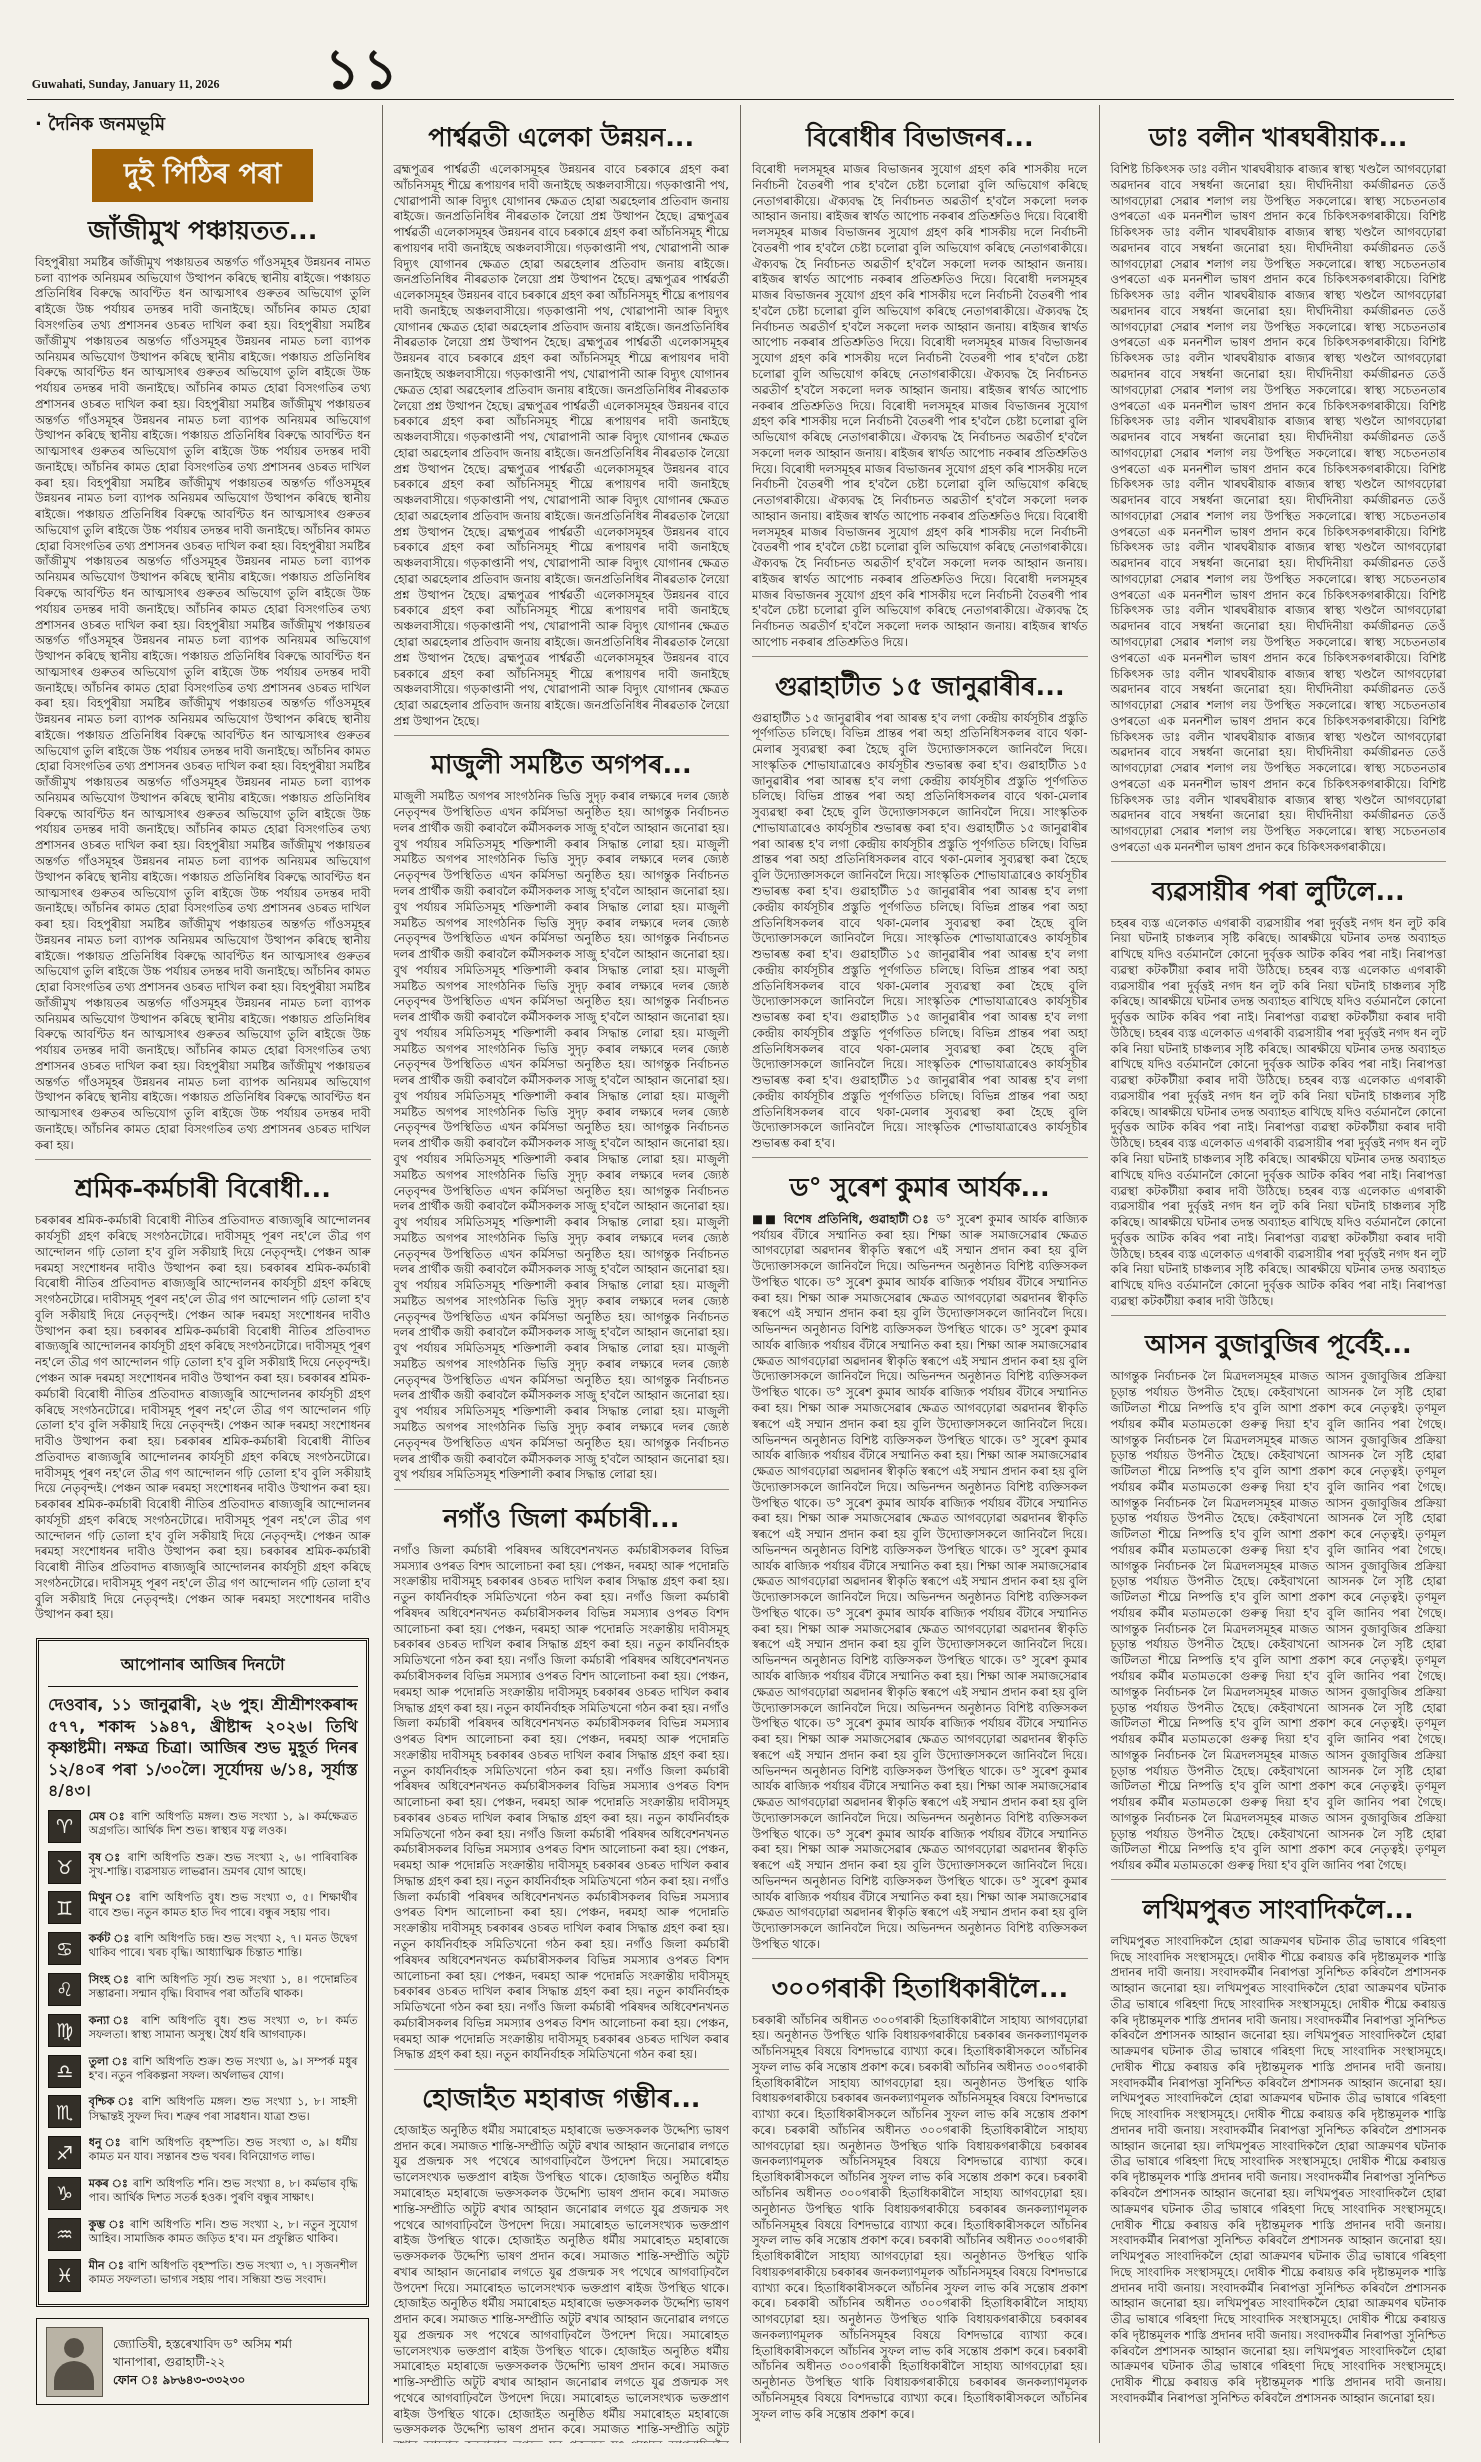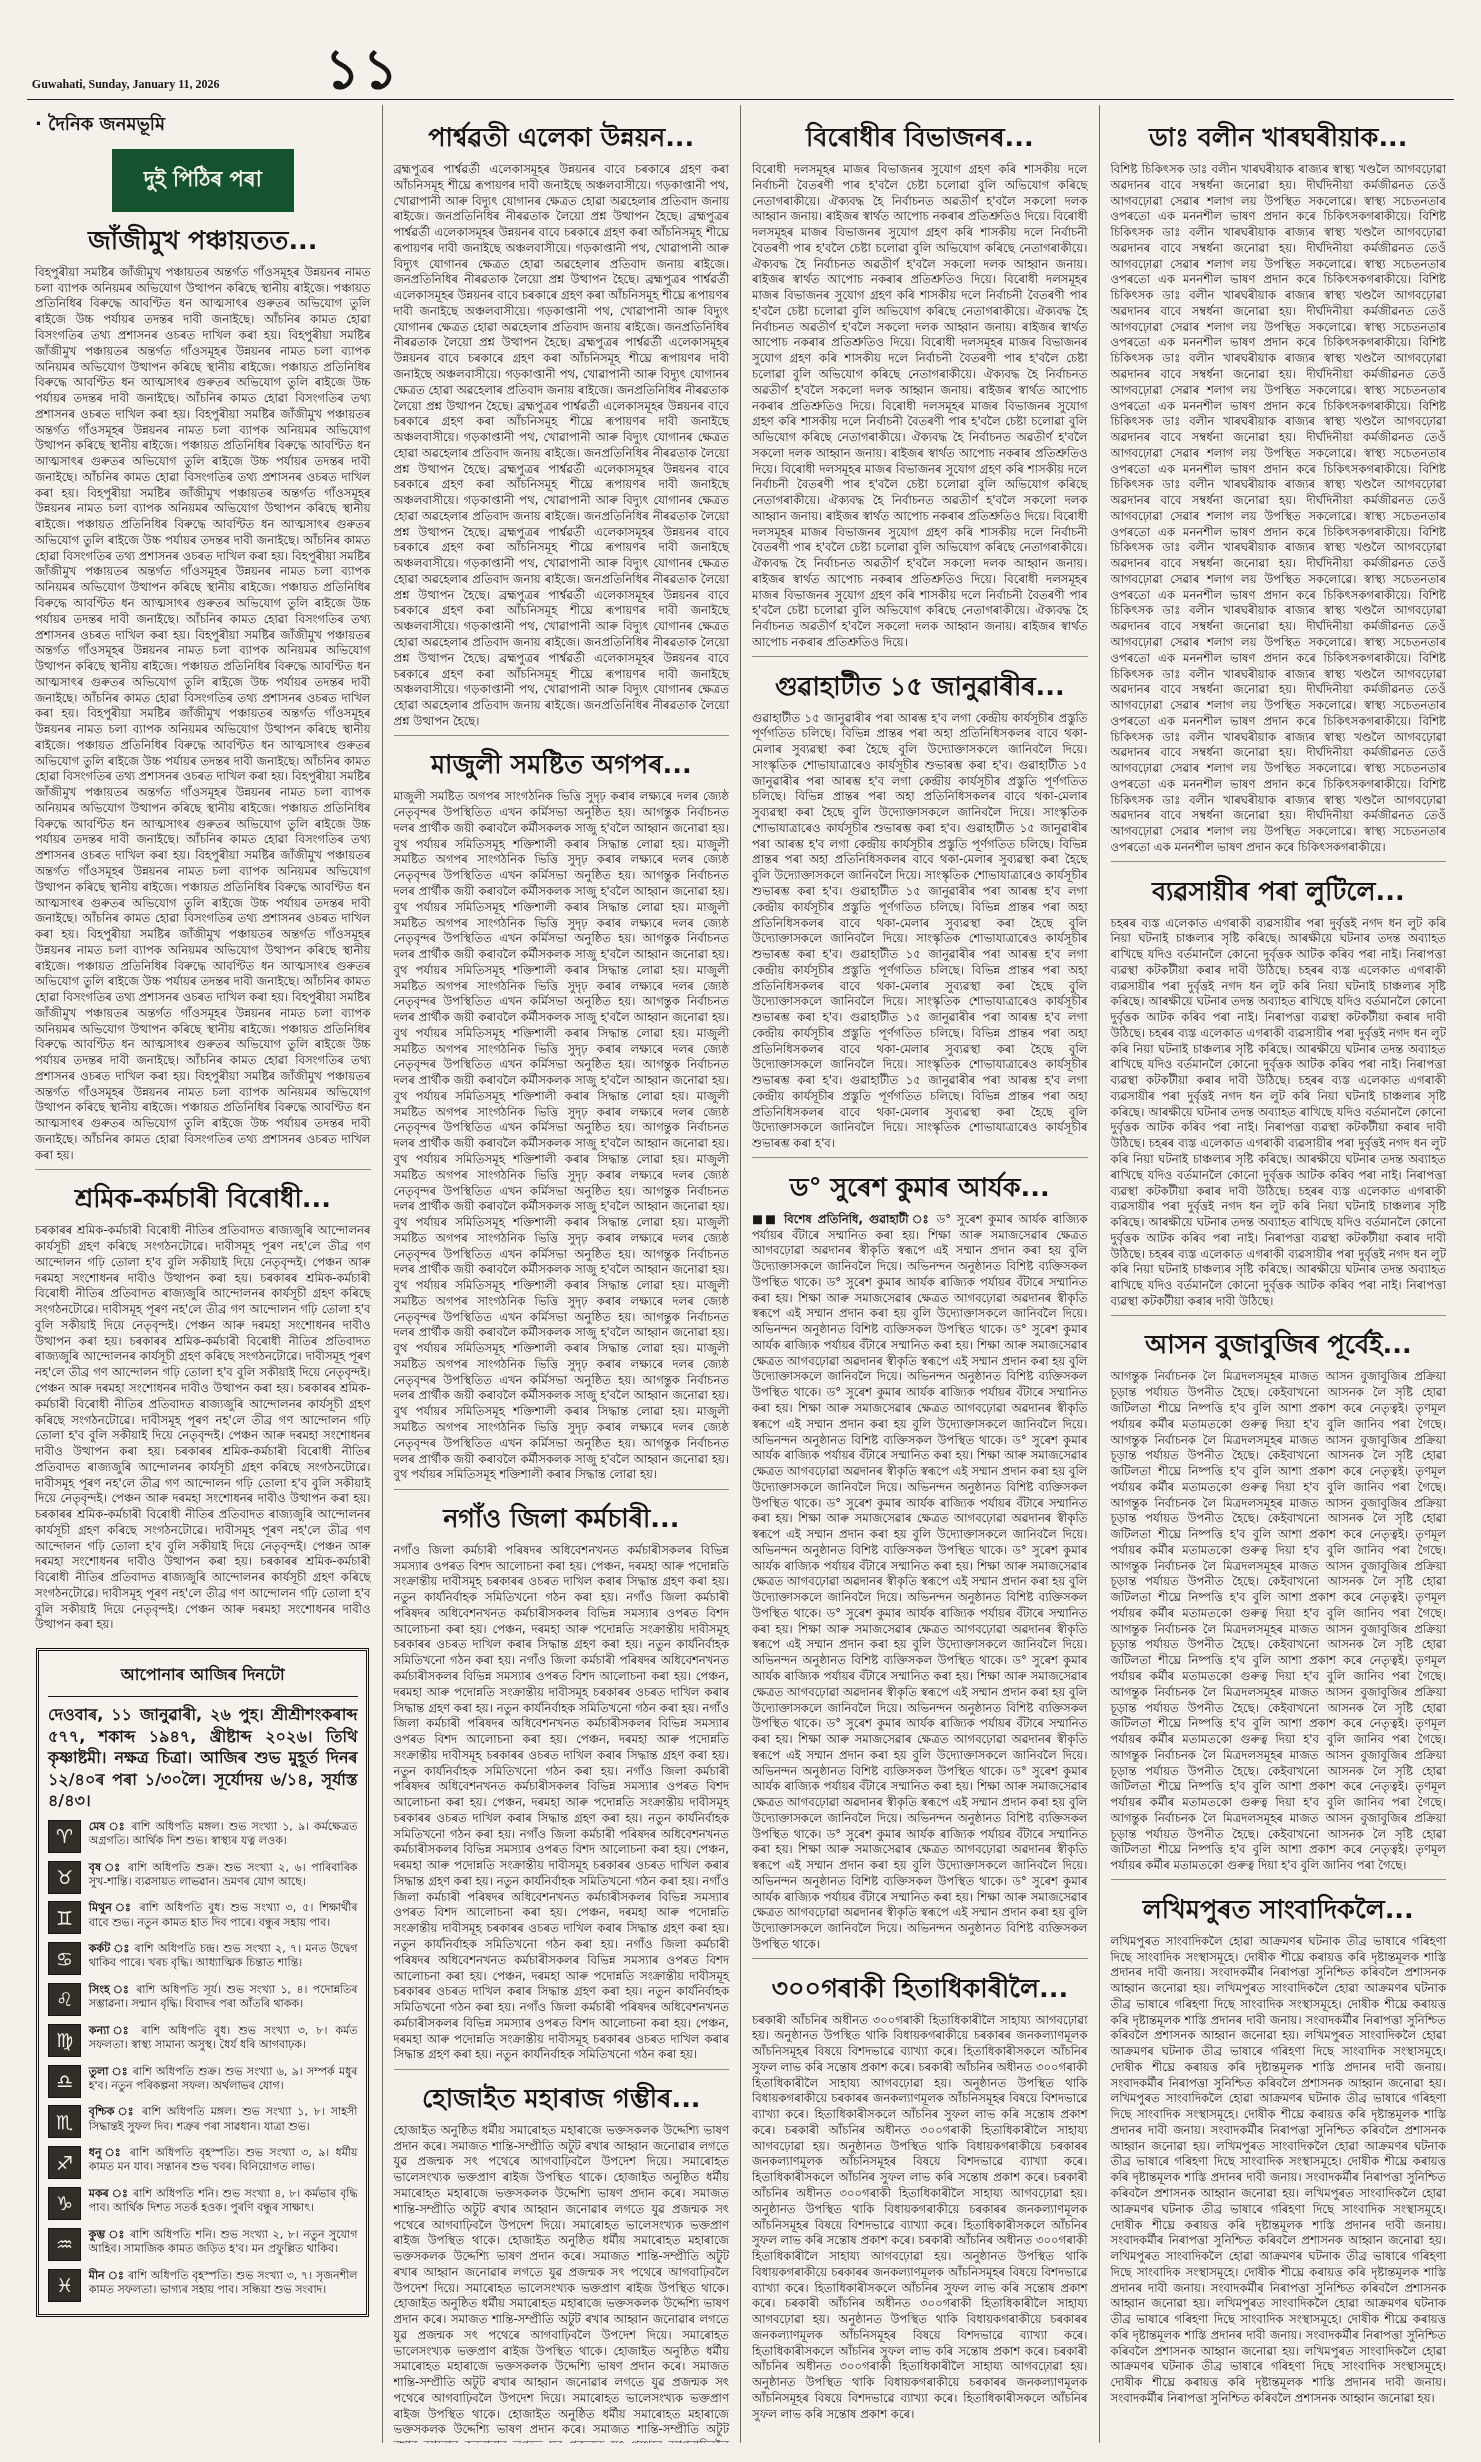--- a/index.html
+++ b/index.html
@@ -20,23 +20,23 @@
   .dateline-as { flex:1; font-size:15px; letter-spacing:0.3px; }
   .dateline-en { font-family:"Liberation Serif", serif; font-size:12px; font-weight:bold; margin-right:105px; }
   .page-num { font-size:55px; font-weight:bold; line-height:0.85; letter-spacing:2.2px;text-align:right; }
   .masthead-rule { border:none; border-top:1.7px solid #26231e; margin:0 3.3px 2.2px; }
   
   .columns { flex:1; display:flex; overflow:hidden; margin-top:3.3px; }
   .col { flex:1 1 0; padding:3.3px 11px 0; overflow:hidden; min-width:0; }
   .col + .col { border-left:1.1px solid #6d675d; }
   .paper-name { font-size:18px; margin:1.1px 0 7.8px; font-weight:bold; }
   .banner {
-    background:#14532d; color:#f6f4ee;
+    background:#a16207; color:#f6f4ee;
     width:fit-content; margin:1.1px auto 5.5px;
-    padding:14px 32px; font-size:21px; font-weight:bold;
+    padding:3px 32px; font-size:28px; font-weight:bold;
   }
   .article + .article { border-top:0.6px solid #8d877c; margin-top:5px; }
   .headline {
     font-size:25.5px; font-weight:bold; line-height:1.22;
     text-align:center; margin:13.3px 0 8.9px;
   }
   .body {
     font-size:11.6px; line-height:1.36; text-align:justify;
     margin:0 0 5.5px; word-break:break-word;
   }
@@ -139,20 +139,28 @@
         <div class="sign-row">
           <span class="sign-icon">♒</span>
           <p class="sign-text"><b class="sign-name">কুম্ভ ঃ</b> <span>ৰাশি অধিপতি শনি। শুভ সংখ্যা ২, ৮। নতুন সুযোগ আহিব। সামাজিক কামত জড়িত হ'ব। মন প্ৰফুল্লিত থাকিব।</span></p>
         </div>
         <div class="sign-row">
           <span class="sign-icon">♓</span>
           <p class="sign-text"><b class="sign-name">মীন ঃ</b> <span>ৰাশি অধিপতি বৃহস্পতি। শুভ সংখ্যা ৩, ৭। সৃজনশীল কামত সফলতা। ভাগ্যৰ সহায় পাব। সন্ধিয়া শুভ সংবাদ।</span></p>
         </div>
       </div>
 
+      <div class="ad-box">
+        <div class="ad-photo"></div>
+        <div class="ad-text">
+          <div>জ্যোতিষী, হস্তৰেখাবিদ ড° অসিম শৰ্মা</div>
+          <div>খানাপাৰা, গুৱাহাটী-২২</div>
+          <div class="ad-phone">ফোন ঃ ৯৮৬৪৩-৩৩২৩০</div>
+        </div>
+      </div>
     </section>
 
     <section class="col">
       <article class="article">
         <h2 class="headline">পাৰ্শ্বৱতী এলেকা উন্নয়ন...</h2>
         <p class="body">ব্ৰহ্মপুত্ৰৰ পাৰ্শ্বৱৰ্তী এলেকাসমূহৰ উন্নয়নৰ বাবে চৰকাৰে গ্ৰহণ কৰা আঁচনিসমূহ শীঘ্ৰে ৰূপায়ণৰ দাবী জনাইছে অঞ্চলবাসীয়ে। গড়কাপ্তানী পথ, খোৱাপানী আৰু বিদ্যুৎ যোগানৰ ক্ষেত্ৰত হোৱা অৱহেলাৰ প্ৰতিবাদ জনায় ৰাইজে। জনপ্ৰতিনিধিৰ নীৰৱতাক লৈয়ো প্ৰশ্ন উত্থাপন হৈছে। ব্ৰহ্মপুত্ৰৰ পাৰ্শ্বৱৰ্তী এলেকাসমূহৰ উন্নয়নৰ বাবে চৰকাৰে গ্ৰহণ কৰা আঁচনিসমূহ শীঘ্ৰে ৰূপায়ণৰ দাবী জনাইছে অঞ্চলবাসীয়ে। গড়কাপ্তানী পথ, খোৱাপানী আৰু বিদ্যুৎ যোগানৰ ক্ষেত্ৰত হোৱা অৱহেলাৰ প্ৰতিবাদ জনায় ৰাইজে। জনপ্ৰতিনিধিৰ নীৰৱতাক লৈয়ো প্ৰশ্ন উত্থাপন হৈছে। ব্ৰহ্মপুত্ৰৰ পাৰ্শ্বৱৰ্তী এলেকাসমূহৰ উন্নয়নৰ বাবে চৰকাৰে গ্ৰহণ কৰা আঁচনিসমূহ শীঘ্ৰে ৰূপায়ণৰ দাবী জনাইছে অঞ্চলবাসীয়ে। গড়কাপ্তানী পথ, খোৱাপানী আৰু বিদ্যুৎ যোগানৰ ক্ষেত্ৰত হোৱা অৱহেলাৰ প্ৰতিবাদ জনায় ৰাইজে। জনপ্ৰতিনিধিৰ নীৰৱতাক লৈয়ো প্ৰশ্ন উত্থাপন হৈছে। ব্ৰহ্মপুত্ৰৰ পাৰ্শ্বৱৰ্তী এলেকাসমূহৰ উন্নয়নৰ বাবে চৰকাৰে গ্ৰহণ কৰা আঁচনিসমূহ শীঘ্ৰে ৰূপায়ণৰ দাবী জনাইছে অঞ্চলবাসীয়ে। গড়কাপ্তানী পথ, খোৱাপানী আৰু বিদ্যুৎ যোগানৰ ক্ষেত্ৰত হোৱা অৱহেলাৰ প্ৰতিবাদ জনায় ৰাইজে। জনপ্ৰতিনিধিৰ নীৰৱতাক লৈয়ো প্ৰশ্ন উত্থাপন হৈছে। ব্ৰহ্মপুত্ৰৰ পাৰ্শ্বৱৰ্তী এলেকাসমূহৰ উন্নয়নৰ বাবে চৰকাৰে গ্ৰহণ কৰা আঁচনিসমূহ শীঘ্ৰে ৰূপায়ণৰ দাবী জনাইছে অঞ্চলবাসীয়ে। গড়কাপ্তানী পথ, খোৱাপানী আৰু বিদ্যুৎ যোগানৰ ক্ষেত্ৰত হোৱা অৱহেলাৰ প্ৰতিবাদ জনায় ৰাইজে। জনপ্ৰতিনিধিৰ নীৰৱতাক লৈয়ো প্ৰশ্ন উত্থাপন হৈছে। ব্ৰহ্মপুত্ৰৰ পাৰ্শ্বৱৰ্তী এলেকাসমূহৰ উন্নয়নৰ বাবে চৰকাৰে গ্ৰহণ কৰা আঁচনিসমূহ শীঘ্ৰে ৰূপায়ণৰ দাবী জনাইছে অঞ্চলবাসীয়ে। গড়কাপ্তানী পথ, খোৱাপানী আৰু বিদ্যুৎ যোগানৰ ক্ষেত্ৰত হোৱা অৱহেলাৰ প্ৰতিবাদ জনায় ৰাইজে। জনপ্ৰতিনিধিৰ নীৰৱতাক লৈয়ো প্ৰশ্ন উত্থাপন হৈছে। ব্ৰহ্মপুত্ৰৰ পাৰ্শ্বৱৰ্তী এলেকাসমূহৰ উন্নয়নৰ বাবে চৰকাৰে গ্ৰহণ কৰা আঁচনিসমূহ শীঘ্ৰে ৰূপায়ণৰ দাবী জনাইছে অঞ্চলবাসীয়ে। গড়কাপ্তানী পথ, খোৱাপানী আৰু বিদ্যুৎ যোগানৰ ক্ষেত্ৰত হোৱা অৱহেলাৰ প্ৰতিবাদ জনায় ৰাইজে। জনপ্ৰতিনিধিৰ নীৰৱতাক লৈয়ো প্ৰশ্ন উত্থাপন হৈছে। ব্ৰহ্মপুত্ৰৰ পাৰ্শ্বৱৰ্তী এলেকাসমূহৰ উন্নয়নৰ বাবে চৰকাৰে গ্ৰহণ কৰা আঁচনিসমূহ শীঘ্ৰে ৰূপায়ণৰ দাবী জনাইছে অঞ্চলবাসীয়ে। গড়কাপ্তানী পথ, খোৱাপানী আৰু বিদ্যুৎ যোগানৰ ক্ষেত্ৰত হোৱা অৱহেলাৰ প্ৰতিবাদ জনায় ৰাইজে। জনপ্ৰতিনিধিৰ নীৰৱতাক লৈয়ো প্ৰশ্ন উত্থাপন হৈছে। ব্ৰহ্মপুত্ৰৰ পাৰ্শ্বৱৰ্তী এলেকাসমূহৰ উন্নয়নৰ বাবে চৰকাৰে গ্ৰহণ কৰা আঁচনিসমূহ শীঘ্ৰে ৰূপায়ণৰ দাবী জনাইছে অঞ্চলবাসীয়ে। গড়কাপ্তানী পথ, খোৱাপানী আৰু বিদ্যুৎ যোগানৰ ক্ষেত্ৰত হোৱা অৱহেলাৰ প্ৰতিবাদ জনায় ৰাইজে। জনপ্ৰতিনিধিৰ নীৰৱতাক লৈয়ো প্ৰশ্ন উত্থাপন হৈছে। </p>
       </article>
       <article class="article">
         <h2 class="headline">মাজুলী সমষ্টিত অগপৰ...</h2>
         <p class="body">মাজুলী সমষ্টিত অগপৰ সাংগঠনিক ভিত্তি সুদৃঢ় কৰাৰ লক্ষ্যৰে দলৰ জ্যেষ্ঠ নেতৃবৃন্দৰ উপস্থিতিত এখন কৰ্মিসভা অনুষ্ঠিত হয়। আগন্তুক নিৰ্বাচনত দলৰ প্ৰাৰ্থীক জয়ী কৰাবলৈ কৰ্মীসকলক সাজু হ'বলৈ আহ্বান জনোৱা হয়। বুথ পৰ্যায়ৰ সমিতিসমূহ শক্তিশালী কৰাৰ সিদ্ধান্ত লোৱা হয়। মাজুলী সমষ্টিত অগপৰ সাংগঠনিক ভিত্তি সুদৃঢ় কৰাৰ লক্ষ্যৰে দলৰ জ্যেষ্ঠ নেতৃবৃন্দৰ উপস্থিতিত এখন কৰ্মিসভা অনুষ্ঠিত হয়। আগন্তুক নিৰ্বাচনত দলৰ প্ৰাৰ্থীক জয়ী কৰাবলৈ কৰ্মীসকলক সাজু হ'বলৈ আহ্বান জনোৱা হয়। বুথ পৰ্যায়ৰ সমিতিসমূহ শক্তিশালী কৰাৰ সিদ্ধান্ত লোৱা হয়। মাজুলী সমষ্টিত অগপৰ সাংগঠনিক ভিত্তি সুদৃঢ় কৰাৰ লক্ষ্যৰে দলৰ জ্যেষ্ঠ নেতৃবৃন্দৰ উপস্থিতিত এখন কৰ্মিসভা অনুষ্ঠিত হয়। আগন্তুক নিৰ্বাচনত দলৰ প্ৰাৰ্থীক জয়ী কৰাবলৈ কৰ্মীসকলক সাজু হ'বলৈ আহ্বান জনোৱা হয়। বুথ পৰ্যায়ৰ সমিতিসমূহ শক্তিশালী কৰাৰ সিদ্ধান্ত লোৱা হয়। মাজুলী সমষ্টিত অগপৰ সাংগঠনিক ভিত্তি সুদৃঢ় কৰাৰ লক্ষ্যৰে দলৰ জ্যেষ্ঠ নেতৃবৃন্দৰ উপস্থিতিত এখন কৰ্মিসভা অনুষ্ঠিত হয়। আগন্তুক নিৰ্বাচনত দলৰ প্ৰাৰ্থীক জয়ী কৰাবলৈ কৰ্মীসকলক সাজু হ'বলৈ আহ্বান জনোৱা হয়। বুথ পৰ্যায়ৰ সমিতিসমূহ শক্তিশালী কৰাৰ সিদ্ধান্ত লোৱা হয়। মাজুলী সমষ্টিত অগপৰ সাংগঠনিক ভিত্তি সুদৃঢ় কৰাৰ লক্ষ্যৰে দলৰ জ্যেষ্ঠ নেতৃবৃন্দৰ উপস্থিতিত এখন কৰ্মিসভা অনুষ্ঠিত হয়। আগন্তুক নিৰ্বাচনত দলৰ প্ৰাৰ্থীক জয়ী কৰাবলৈ কৰ্মীসকলক সাজু হ'বলৈ আহ্বান জনোৱা হয়। বুথ পৰ্যায়ৰ সমিতিসমূহ শক্তিশালী কৰাৰ সিদ্ধান্ত লোৱা হয়। মাজুলী সমষ্টিত অগপৰ সাংগঠনিক ভিত্তি সুদৃঢ় কৰাৰ লক্ষ্যৰে দলৰ জ্যেষ্ঠ নেতৃবৃন্দৰ উপস্থিতিত এখন কৰ্মিসভা অনুষ্ঠিত হয়। আগন্তুক নিৰ্বাচনত দলৰ প্ৰাৰ্থীক জয়ী কৰাবলৈ কৰ্মীসকলক সাজু হ'বলৈ আহ্বান জনোৱা হয়। বুথ পৰ্যায়ৰ সমিতিসমূহ শক্তিশালী কৰাৰ সিদ্ধান্ত লোৱা হয়। মাজুলী সমষ্টিত অগপৰ সাংগঠনিক ভিত্তি সুদৃঢ় কৰাৰ লক্ষ্যৰে দলৰ জ্যেষ্ঠ নেতৃবৃন্দৰ উপস্থিতিত এখন কৰ্মিসভা অনুষ্ঠিত হয়। আগন্তুক নিৰ্বাচনত দলৰ প্ৰাৰ্থীক জয়ী কৰাবলৈ কৰ্মীসকলক সাজু হ'বলৈ আহ্বান জনোৱা হয়। বুথ পৰ্যায়ৰ সমিতিসমূহ শক্তিশালী কৰাৰ সিদ্ধান্ত লোৱা হয়। মাজুলী সমষ্টিত অগপৰ সাংগঠনিক ভিত্তি সুদৃঢ় কৰাৰ লক্ষ্যৰে দলৰ জ্যেষ্ঠ নেতৃবৃন্দৰ উপস্থিতিত এখন কৰ্মিসভা অনুষ্ঠিত হয়। আগন্তুক নিৰ্বাচনত দলৰ প্ৰাৰ্থীক জয়ী কৰাবলৈ কৰ্মীসকলক সাজু হ'বলৈ আহ্বান জনোৱা হয়। বুথ পৰ্যায়ৰ সমিতিসমূহ শক্তিশালী কৰাৰ সিদ্ধান্ত লোৱা হয়। মাজুলী সমষ্টিত অগপৰ সাংগঠনিক ভিত্তি সুদৃঢ় কৰাৰ লক্ষ্যৰে দলৰ জ্যেষ্ঠ নেতৃবৃন্দৰ উপস্থিতিত এখন কৰ্মিসভা অনুষ্ঠিত হয়। আগন্তুক নিৰ্বাচনত দলৰ প্ৰাৰ্থীক জয়ী কৰাবলৈ কৰ্মীসকলক সাজু হ'বলৈ আহ্বান জনোৱা হয়। বুথ পৰ্যায়ৰ সমিতিসমূহ শক্তিশালী কৰাৰ সিদ্ধান্ত লোৱা হয়। মাজুলী সমষ্টিত অগপৰ সাংগঠনিক ভিত্তি সুদৃঢ় কৰাৰ লক্ষ্যৰে দলৰ জ্যেষ্ঠ নেতৃবৃন্দৰ উপস্থিতিত এখন কৰ্মিসভা অনুষ্ঠিত হয়। আগন্তুক নিৰ্বাচনত দলৰ প্ৰাৰ্থীক জয়ী কৰাবলৈ কৰ্মীসকলক সাজু হ'বলৈ আহ্বান জনোৱা হয়। বুথ পৰ্যায়ৰ সমিতিসমূহ শক্তিশালী কৰাৰ সিদ্ধান্ত লোৱা হয়। মাজুলী সমষ্টিত অগপৰ সাংগঠনিক ভিত্তি সুদৃঢ় কৰাৰ লক্ষ্যৰে দলৰ জ্যেষ্ঠ নেতৃবৃন্দৰ উপস্থিতিত এখন কৰ্মিসভা অনুষ্ঠিত হয়। আগন্তুক নিৰ্বাচনত দলৰ প্ৰাৰ্থীক জয়ী কৰাবলৈ কৰ্মীসকলক সাজু হ'বলৈ আহ্বান জনোৱা হয়। বুথ পৰ্যায়ৰ সমিতিসমূহ শক্তিশালী কৰাৰ সিদ্ধান্ত লোৱা হয়। </p>

